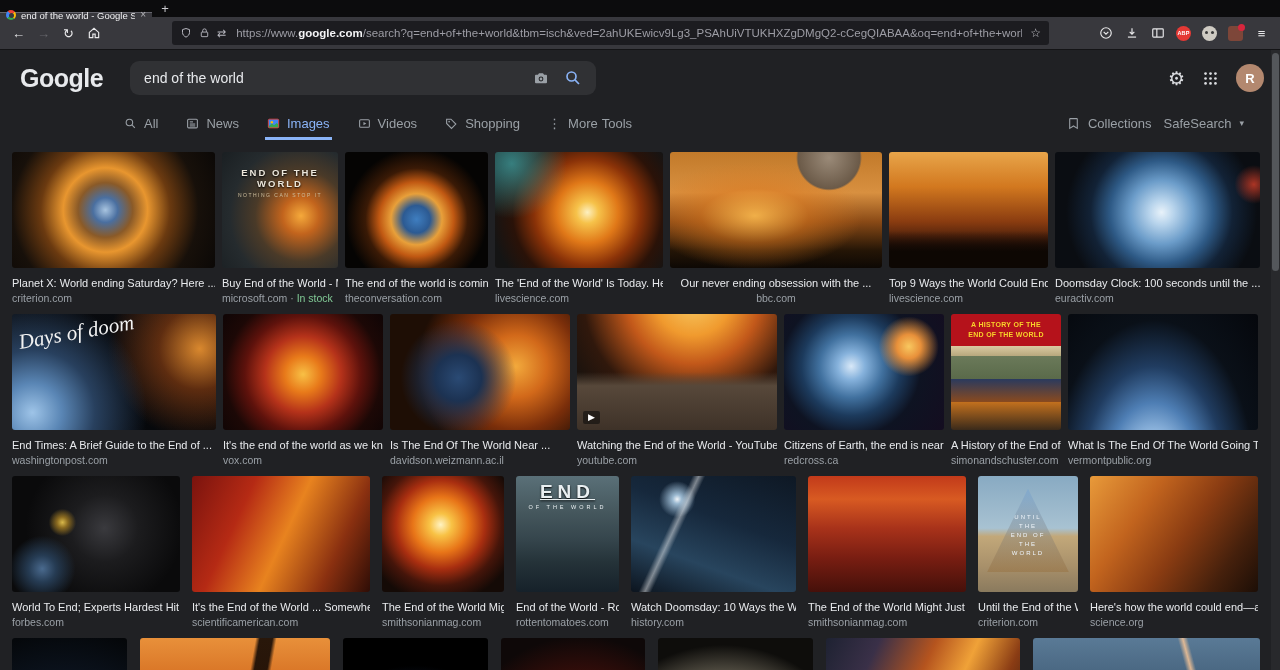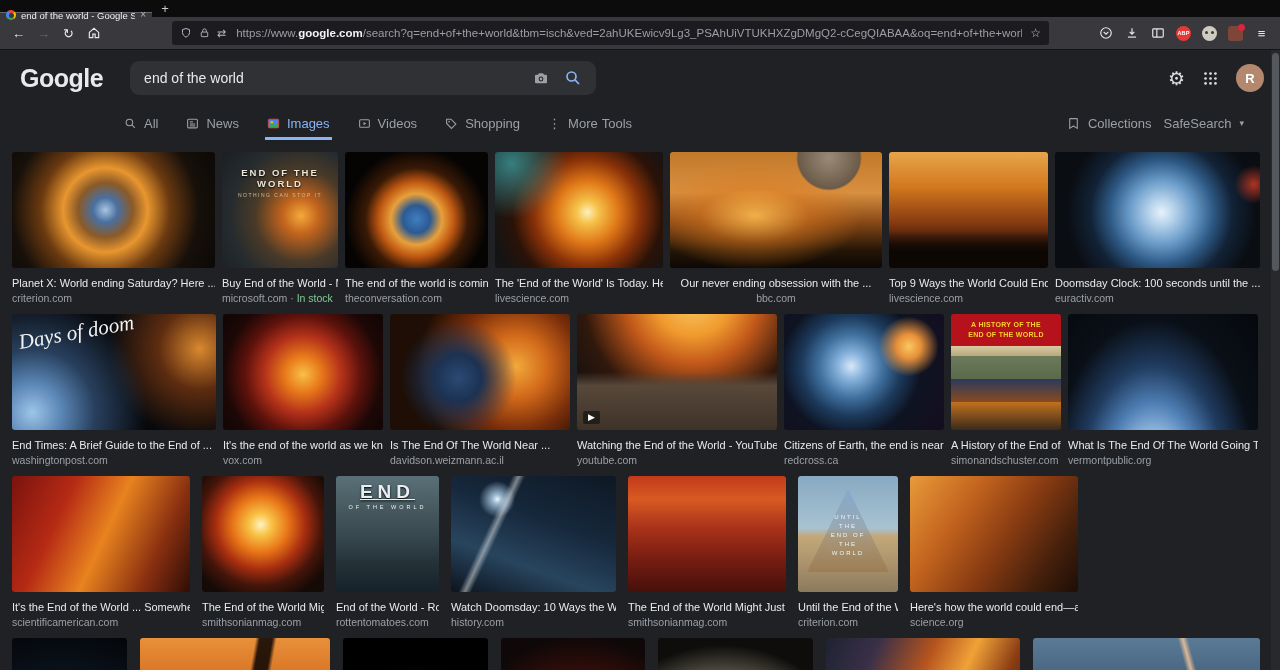--- a/index.html
+++ b/index.html
@@ -355,20 +355,25 @@
         <div class="title">A History of the End of ...</div>
         <div class="domain"><span>simonandschuster.com</span></div>
       </div>
       <div class="card" style="width: 190px;">
         <div class="thumb" style="height: 116px; background: radial-gradient(at 45% 140%, rgb(234, 244, 254) 0%, rgb(162, 198, 234) 16%, rgb(78, 126, 180) 32%, rgb(32, 60, 96) 48%, rgb(10, 16, 24) 68%, rgb(5, 7, 12) 100%);"></div>
         <div class="title">What Is The End Of The World Going To ...</div>
         <div class="domain"><span>vermontpublic.org</span></div>
       </div>
     </div>
     <div class="img-row" style="column-gap: 12px;">
+      <div class="card" style="width: 168px;">
+        <div class="thumb" style="height: 116px; background: radial-gradient(circle at 30% 40%, rgb(216, 184, 74) 0%, rgb(138, 106, 32) 4%, rgba(0, 0, 0, 0) 10%), radial-gradient(circle at 18% 80%, rgb(74, 106, 142) 0%, rgb(38, 60, 84) 8%, rgba(0, 0, 0, 0) 20%), radial-gradient(circle at 55% 45%, rgb(58, 58, 62) 0%, rgb(28, 28, 30) 30%, rgb(10, 10, 11) 70%);"></div>
+        <div class="title">World To End; Experts Hardest Hit</div>
+        <div class="domain"><span>forbes.com</span></div>
+      </div>
       <div class="card" style="width: 178px;">
         <div class="thumb" style="height: 116px; background: linear-gradient(115deg, rgb(122, 19, 14) 0%, rgb(181, 42, 20) 28%, rgb(232, 131, 31) 52%, rgb(138, 48, 16) 78%, rgb(46, 13, 6) 100%);"></div>
         <div class="title">It's the End of the World ... Somewhere ...</div>
         <div class="domain"><span>scientificamerican.com</span></div>
       </div>
       <div class="card" style="width: 122px;">
         <div class="thumb" style="height: 116px; background: radial-gradient(circle at 48% 42%, rgb(255, 243, 194) 0%, rgb(248, 194, 69) 12%, rgb(232, 117, 24) 30%, rgb(168, 46, 16) 48%, rgb(69, 21, 10) 66%, rgb(20, 10, 6) 85%);"></div>
         <div class="title">The End of the World Might Ju...</div>
         <div class="domain"><span>smithsonianmag.com</span></div>
       </div>

